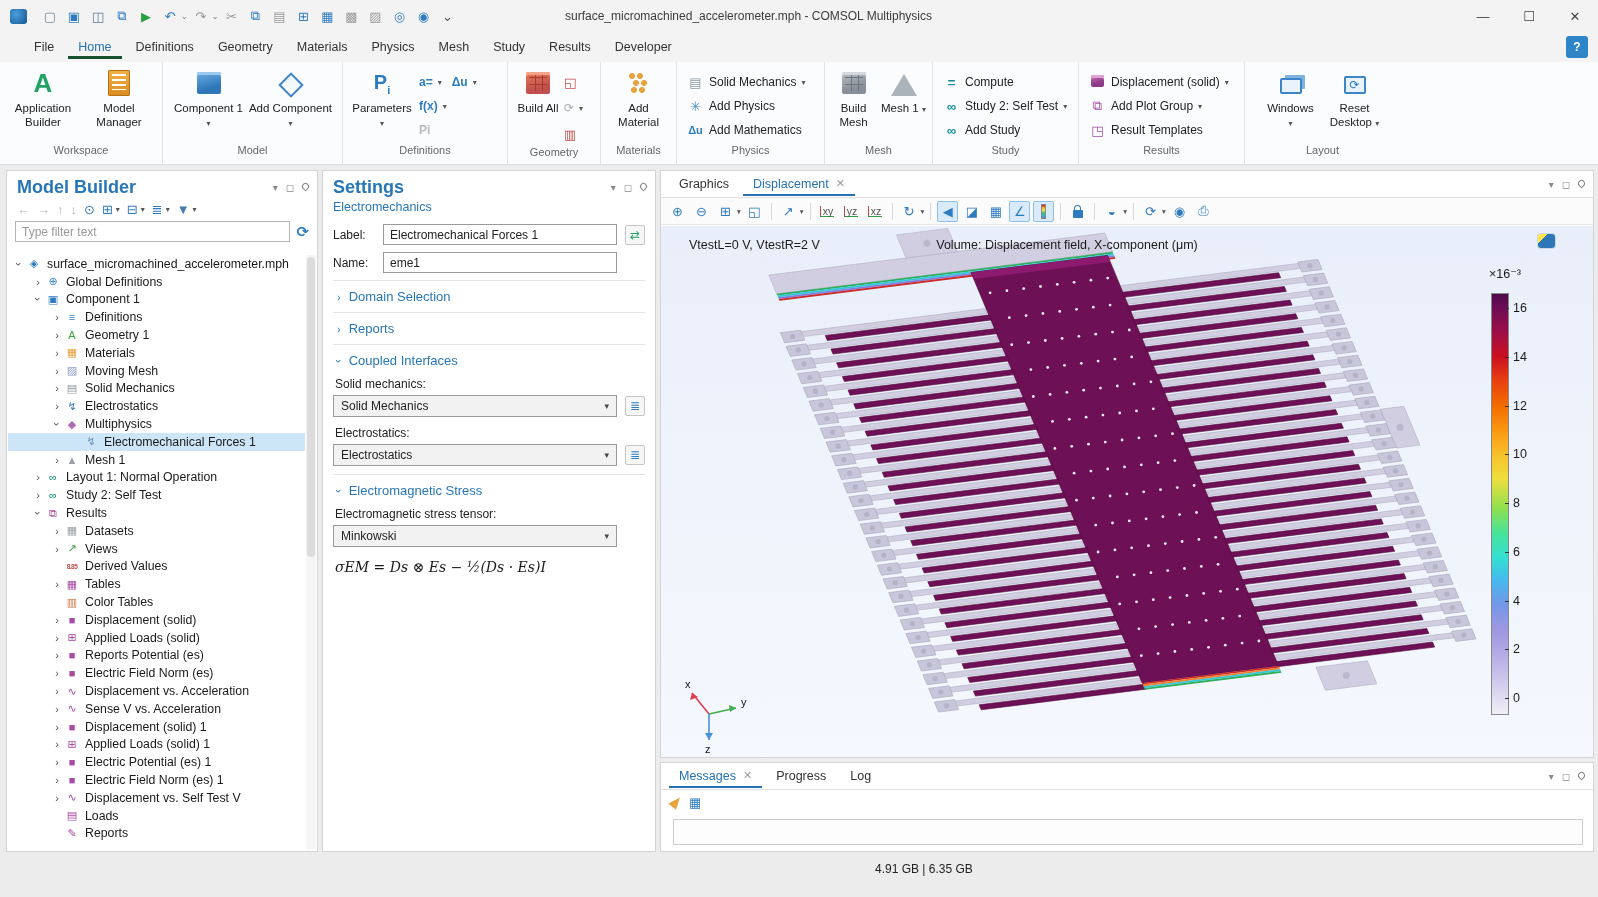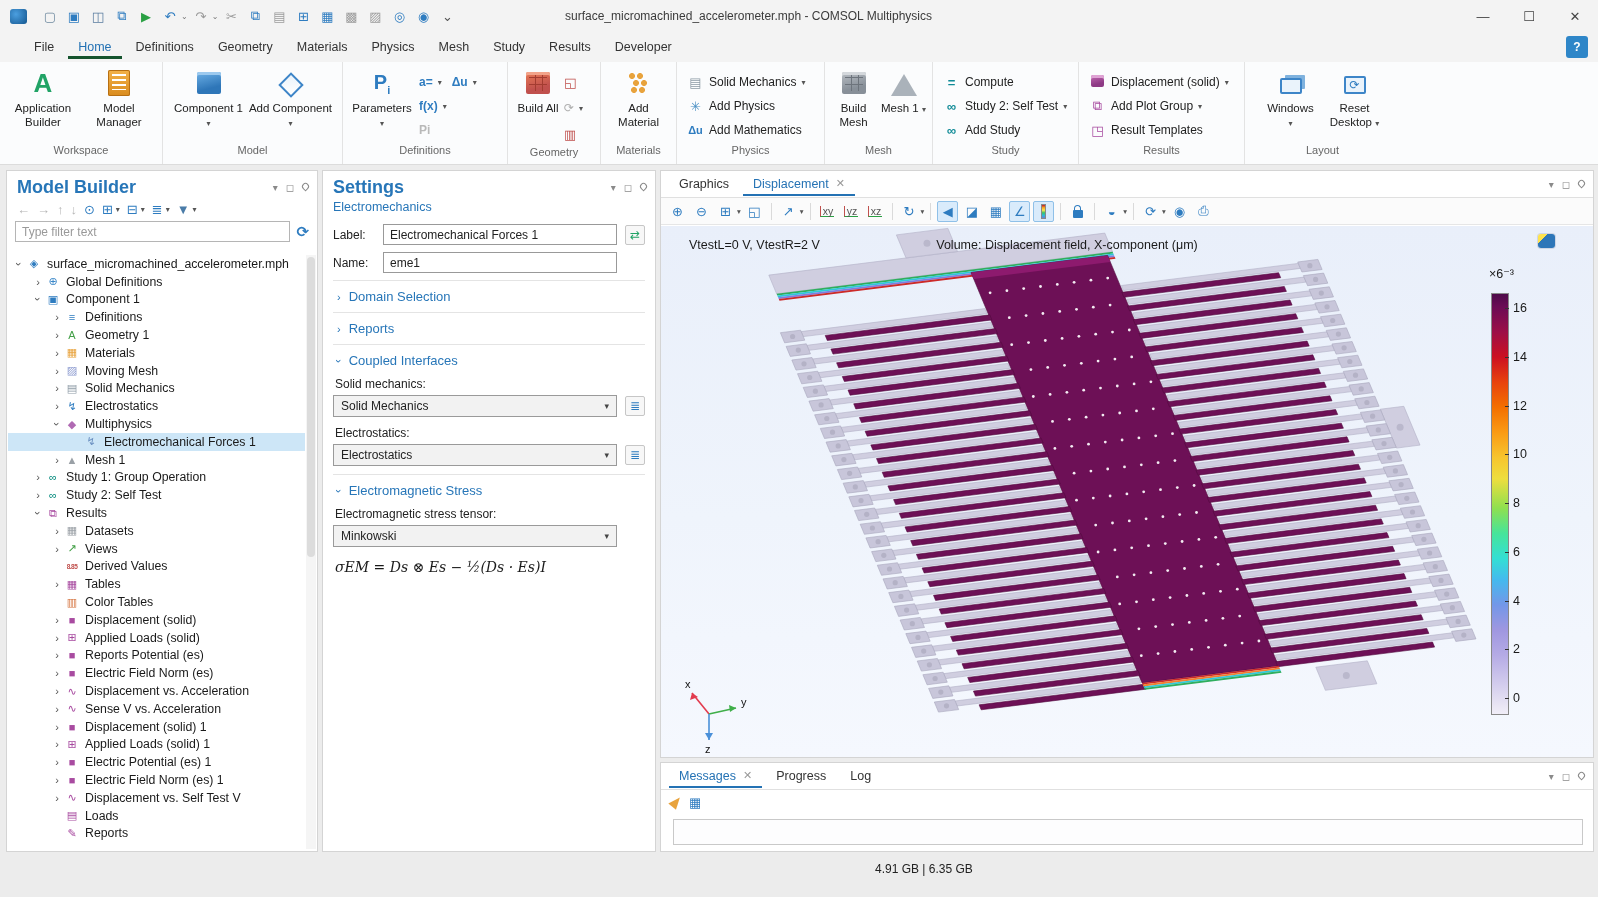--- a/index.html
+++ b/index.html
@@ -470,21 +470,21 @@
           <span class="tlabel">Electromechanical Forces 1</span>
         </div>
         <div class="tree-row" style="padding-left: 42px;">
           <span class="texp">›</span>
           <span class="tico" style="color: rgb(154, 160, 166);">▲</span>
           <span class="tlabel">Mesh 1</span>
         </div>
         <div class="tree-row" style="padding-left: 23px;">
           <span class="texp">›</span>
           <span class="tico" style="color: rgb(0, 137, 123);">∞</span>
-          <span class="tlabel">Study 1: Group Operation</span>
+          <span class="tlabel">Layout 1: Normal Operation</span>
         </div>
         <div class="tree-row" style="padding-left: 23px;">
           <span class="texp">›</span>
           <span class="tico" style="color: rgb(0, 137, 123);">∞</span>
           <span class="tlabel">Study 2: Self Test</span>
         </div>
         <div class="tree-row" style="padding-left: 23px;">
           <span class="texp open">›</span>
           <span class="tico" style="color: rgb(168, 75, 160);">⧉</span>
           <span class="tlabel">Results</span>
@@ -1068,21 +1068,21 @@
           <circle cx="513.9" cy="425.5" r="1.4" fill="rgba(255,255,255,0.92)"></circle>
           <circle cx="530.7" cy="423.4" r="1.4" fill="rgba(255,255,255,0.92)"></circle>
           <circle cx="547.5" cy="421.3" r="1.4" fill="rgba(255,255,255,0.92)"></circle>
           <circle cx="564.3" cy="419.2" r="1.4" fill="rgba(255,255,255,0.92)"></circle>
           <circle cx="581.1" cy="417.1" r="1.4" fill="rgba(255,255,255,0.92)"></circle>
           <circle cx="597.9" cy="415.0" r="1.4" fill="rgba(255,255,255,0.92)"></circle>
         </svg>
       <div class="anno-left">VtestL=0 V, VtestR=2 V</div>
       <div class="anno-title">Volume: Displacement field, X-component (μm)</div>
       <div class="mini-plot-ic"></div>
-      <div class="cb-exp">×6⁻³</div>
+      <div class="cb-exp">×16⁻³</div>
       <div class="colorbar"></div>
       <div id="cbticks">
           <div class="cb-line" style="top: 82px;"></div>
           <div class="cb-tick" style="top: 82px;">16</div>
           <div class="cb-line" style="top: 130.75px;"></div>
           <div class="cb-tick" style="top: 130.75px;">14</div>
           <div class="cb-line" style="top: 179.5px;"></div>
           <div class="cb-tick" style="top: 179.5px;">12</div>
           <div class="cb-line" style="top: 228.25px;"></div>
           <div class="cb-tick" style="top: 228.25px;">10</div>

